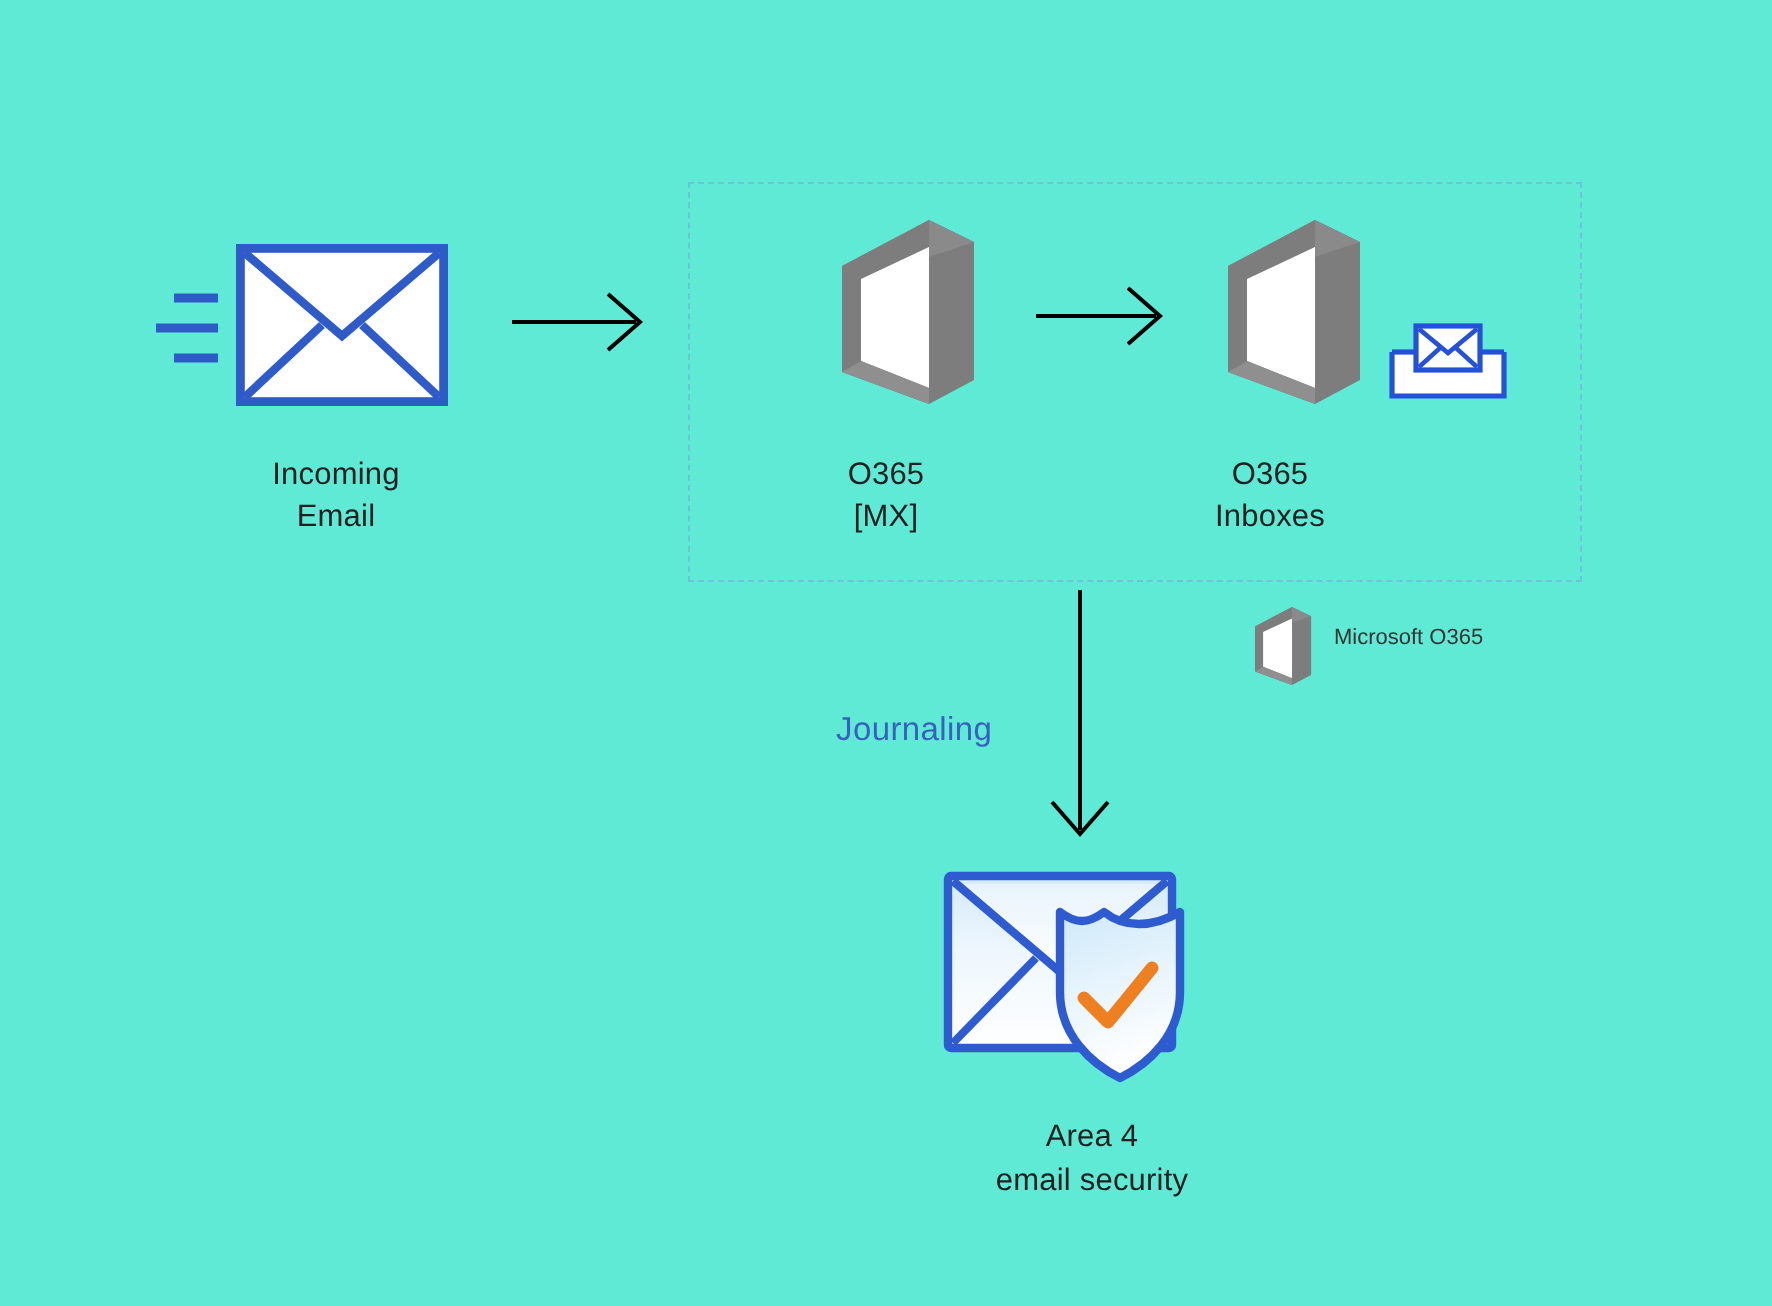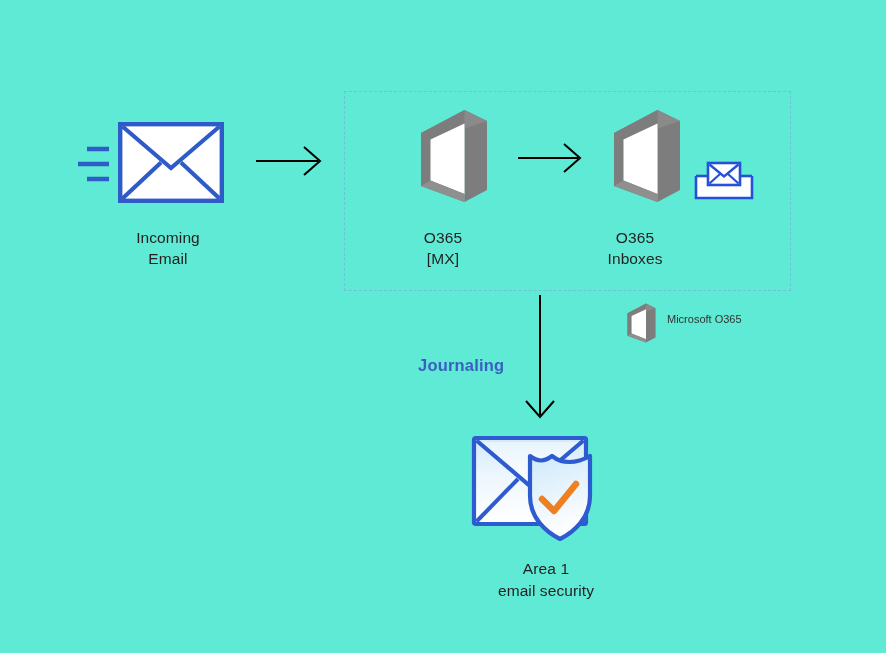--- a/index.html
+++ b/index.html
@@ -28,21 +28,21 @@
     line-height: 21px;
     font-family: "Liberation Sans", sans-serif;
     white-space: pre-line;
     letter-spacing: 0.1px;
   }
 
   .journaling-label {
     position: absolute;
     color: #3b5fc0;
     font-size: 16.5px;
-    font-weight: bold;
+    font-weight: normal;
     font-family: "Liberation Sans", sans-serif;
     letter-spacing: 0.2px;
   }
 
   .legend-label {
     position: absolute;
     color: #333333;
     font-size: 11px;
     font-family: "Liberation Sans", sans-serif;
     white-space: nowrap;
@@ -180,16 +180,16 @@
              C 122 30, 136 30, 150 22
              L 150 62
              C 150 84, 134 98, 120 105
              C 106 98, 90 84, 90 62
              L 90 22
              C 98 28, 104 28, 112 22 Z" fill="url(#shieldGrad)" stroke="#2f5bd0" stroke-width="4.2" stroke-linejoin="round" transform="translate(-30, 0) scale(1,1)"></path>
 
     <path d="M 72 65 L 84 77 L 106 50" fill="none" stroke="#ef8022" stroke-width="6.5" stroke-linecap="round" stroke-linejoin="round"></path>
   </svg>
 
-  <div class="label" style="left:470px; top:558px; width:152px; line-height:22px;">Area 1
+  <div class="label" style="left:470px; top:558px; width:152px; line-height:22px;">Area 4
 email security</div>
 
 </div>
 
 </body></html>

